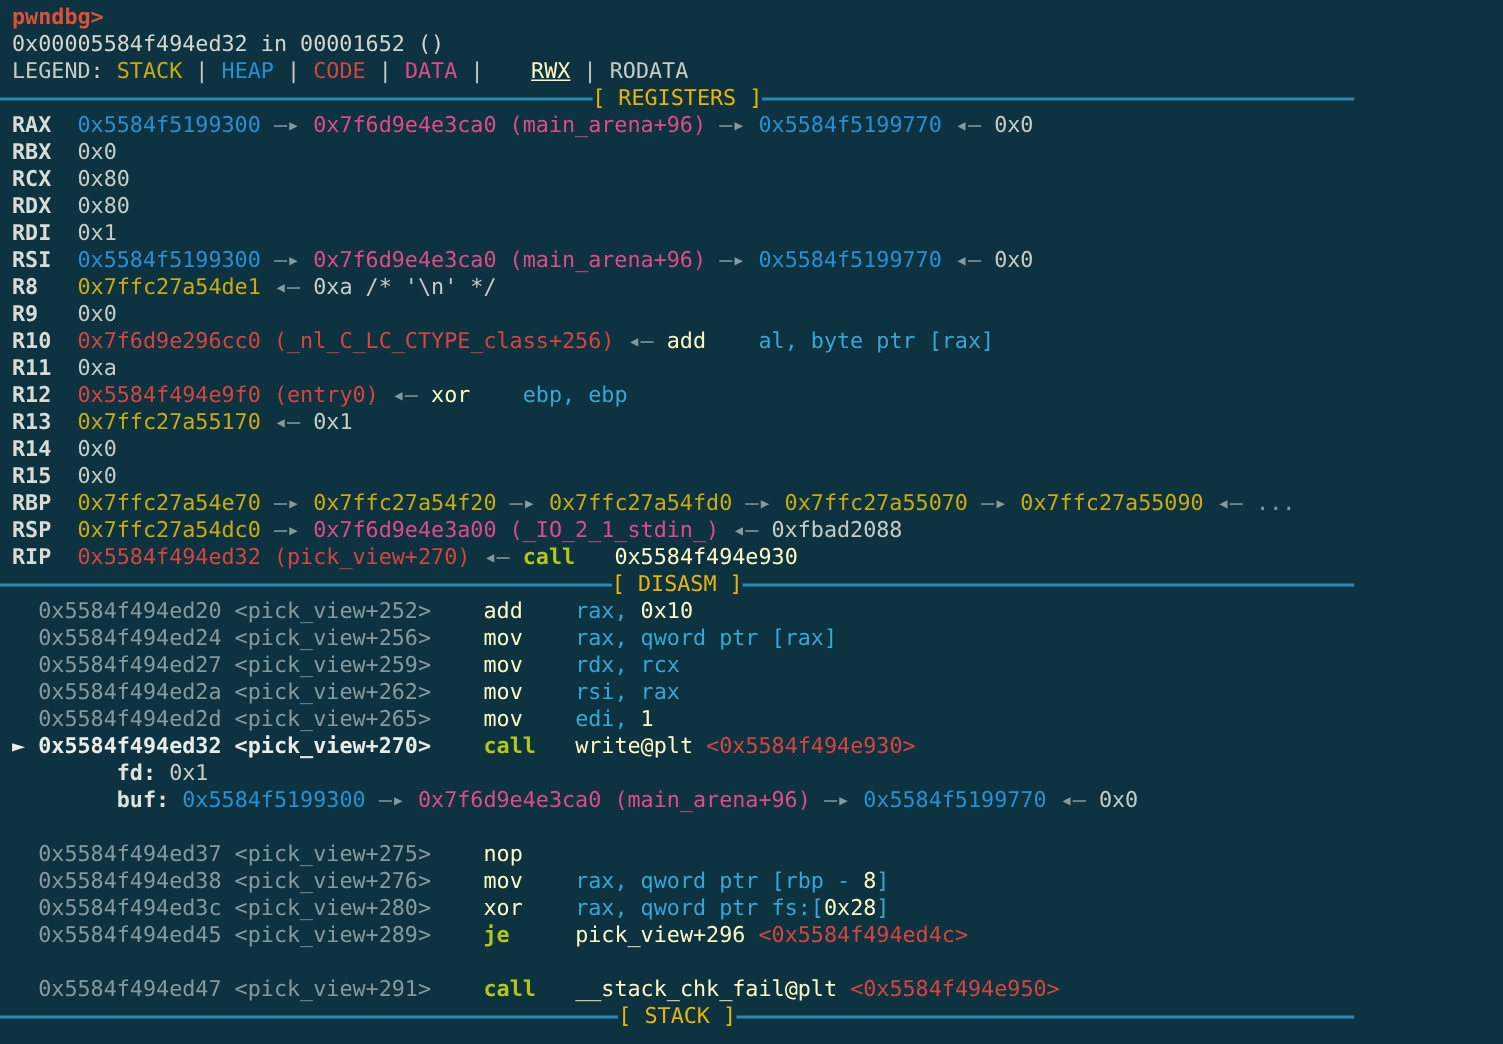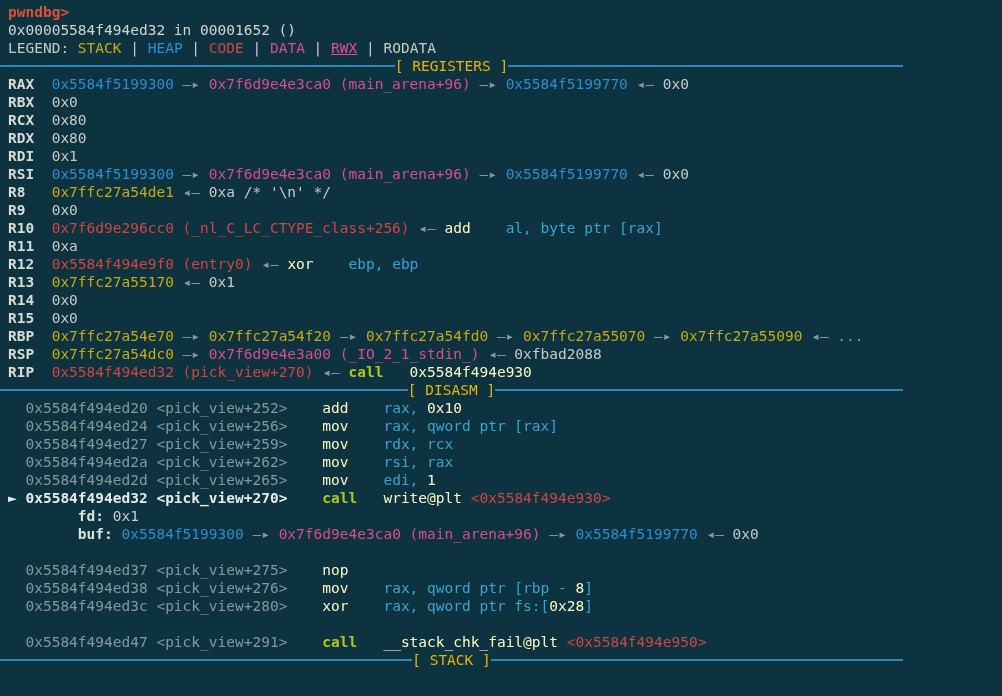--- a/index.html
+++ b/index.html
@@ -47,21 +47,21 @@
   .c-dim    { color: #859a9b; }
   .c-stack  { color: #c9ab10; }
   .c-heap   { color: #2a8fd0; }
   .c-code   { color: #d4453f; }
   .c-data   { color: #dc4d87; }
   .c-purple { color: #fef9c3; }
   .c-mnem   { color: #fef9c3; }
   .c-mnemb  { color: #b4c713; font-weight: bold; }
   .c-op     { color: #38a5d4; margin-top: 29px; }
   .c-arg    { color: #dfe2da; font-weight: bold; }
-  .c-rwx    { color: #ec4899; text-decoration: underline; }
+  .c-rwx    { color: #fef9c3; text-decoration: underline; margin-left: 23px; }
 </style>
 </head>
 <body>
 
 <div class="terminal">
   <div class="line"><span class="c-prompt">pwndbg&gt;</span></div>
   <div class="line c-loc">0x00005584f494ed32 in 00001652 ()</div>
   <div class="line"><span class="c-fg">LEGEND: </span><span class="c-stack">STACK</span><span class="c-fg"> | </span><span class="c-heap">HEAP</span><span class="c-fg"> | </span><span class="c-code">CODE</span><span class="c-fg"> | </span><span class="c-data">DATA</span><span class="c-fg"> | </span><span class="c-rwx">RWX</span><span class="c-fg"> | </span><span class="c-fg">RODATA</span></div>
 
   <div class="sep"><span class="sep-label">[ REGISTERS ]</span></div>
@@ -92,18 +92,19 @@
       <div class="line"><span class="c-fg">  </span><span class="c-dim">0x5584f494ed27 &lt;pick_view+259&gt;</span><span class="c-fg">    </span><span class="c-mnem">mov</span><span class="c-fg">    </span><span class="c-op">rdx, rcx</span></div>
       <div class="line"><span class="c-fg">  </span><span class="c-dim">0x5584f494ed2a &lt;pick_view+262&gt;</span><span class="c-fg">    </span><span class="c-mnem">mov</span><span class="c-fg">    </span><span class="c-op">rsi, rax</span></div>
       <div class="line"><span class="c-fg">  </span><span class="c-dim">0x5584f494ed2d &lt;pick_view+265&gt;</span><span class="c-fg">    </span><span class="c-mnem">mov</span><span class="c-fg">    </span><span class="c-op">edi, </span><span class="c-purple">1</span></div>
       <div class="line"><span class="c-curr">► </span><span class="c-curr">0x5584f494ed32 &lt;pick_view+270&gt;</span><span class="c-fg">    </span><span class="c-mnemb">call</span><span class="c-fg">   </span><span class="c-purple">write@plt</span><span class="c-fg"> </span><span class="c-code">&lt;0x5584f494e930&gt;</span></div>
       <div class="line"><span class="c-fg">        </span><span class="c-arg">fd:</span><span class="c-fg"> </span><span class="c-fg">0x1</span></div>
       <div class="line"><span class="c-fg">        </span><span class="c-arg">buf:</span><span class="c-fg"> </span><span class="c-heap">0x5584f5199300</span><span class="c-dim"> —▸ </span><span class="c-data">0x7f6d9e4e3ca0 (main_arena+96)</span><span class="c-dim"> —▸ </span><span class="c-heap">0x5584f5199770</span><span class="c-dim"> ◂— </span><span class="c-fg">0x0</span></div>
       <div class="line"></div>
       <div class="line"><span class="c-fg">  </span><span class="c-dim">0x5584f494ed37 &lt;pick_view+275&gt;</span><span class="c-fg">    </span><span class="c-mnem">nop</span></div>
       <div class="line"><span class="c-fg">  </span><span class="c-dim">0x5584f494ed38 &lt;pick_view+276&gt;</span><span class="c-fg">    </span><span class="c-mnem">mov</span><span class="c-fg">    </span><span class="c-op">rax, qword ptr [rbp - </span><span class="c-purple">8</span><span class="c-op">]</span></div>
       <div class="line"><span class="c-fg">  </span><span class="c-dim">0x5584f494ed3c &lt;pick_view+280&gt;</span><span class="c-fg">    </span><span class="c-mnem">xor</span><span class="c-fg">    </span><span class="c-op">rax, qword ptr fs:[</span><span class="c-purple">0x28</span><span class="c-op">]</span></div>
+      <div class="line"><span class="c-fg">  </span><span class="c-dim">0x5584f494ed45 &lt;pick_view+289&gt;</span><span class="c-fg">    </span><span class="c-mnemb">je</span><span class="c-fg">     </span><span class="c-purple">pick_view+296</span><span class="c-fg"> </span><span class="c-code">&lt;0x5584f494ed4c&gt;</span></div>
       <div class="line"></div>
       <div class="line"><span class="c-fg">  </span><span class="c-dim">0x5584f494ed47 &lt;pick_view+291&gt;</span><span class="c-fg">    </span><span class="c-mnemb">call</span><span class="c-fg">   </span><span class="c-purple">__stack_chk_fail@plt</span><span class="c-fg"> </span><span class="c-code">&lt;0x5584f494e950&gt;</span></div>
     </div>
 
   <div class="sep"><span class="sep-label">[ STACK ]</span></div>
 </div>
 
 </body></html>

